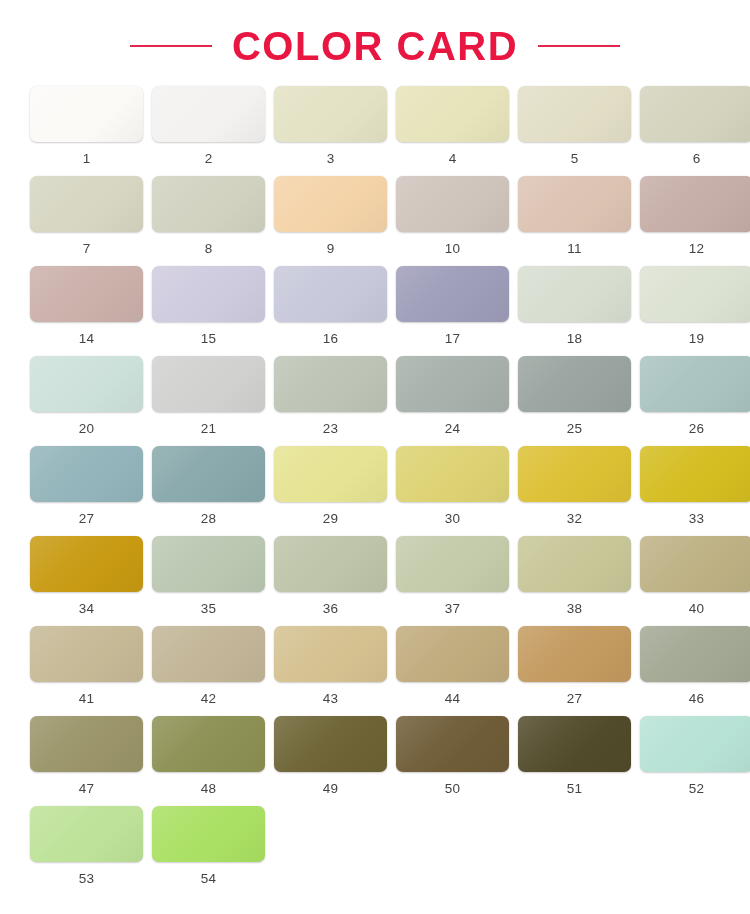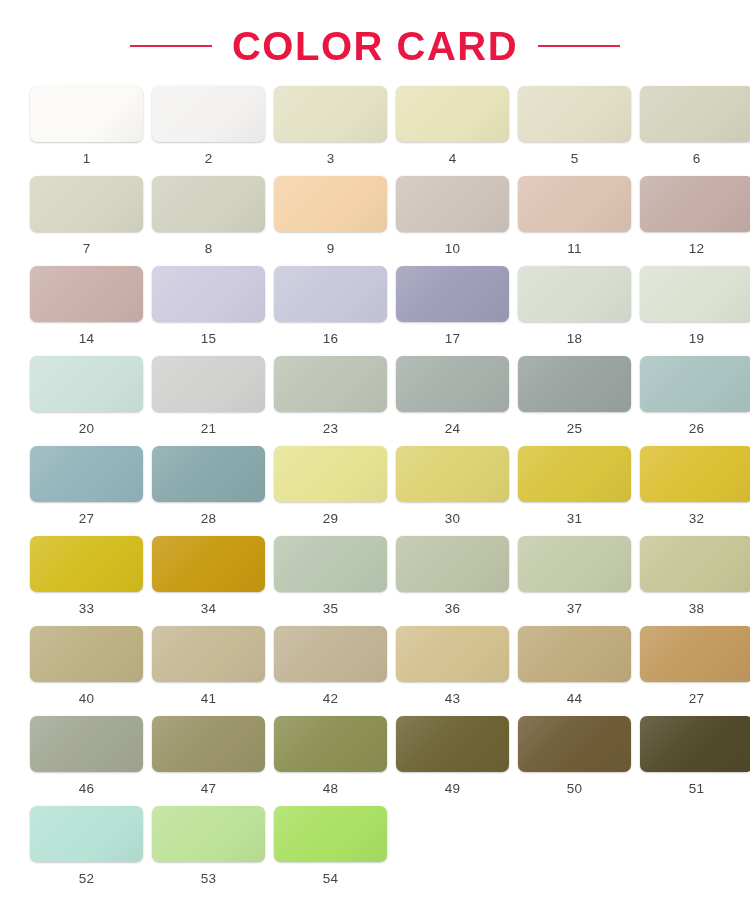--- a/index.html
+++ b/index.html
@@ -206,24 +206,20 @@
       </div>
       <div class="cell">
         <div class="swatch" style="background-color: rgb(230, 227, 146);"></div>
         <div class="swatch-label">29</div>
       </div>
       <div class="cell">
         <div class="swatch" style="background-color: rgb(221, 210, 114);"></div>
         <div class="swatch-label">30</div>
       </div>
       <div class="cell">
-        <div class="swatch" style="background-color: rgb(216, 196, 61);"></div>
-        <div class="swatch-label">31</div>
-      </div>
-      <div class="cell">
         <div class="swatch" style="background-color: rgb(220, 192, 51);"></div>
         <div class="swatch-label">32</div>
       </div>
       <div class="cell">
         <div class="swatch" style="background-color: rgb(212, 189, 32);"></div>
         <div class="swatch-label">33</div>
       </div>
       <div class="cell">
         <div class="swatch" style="background-color: rgb(199, 154, 17);"></div>
         <div class="swatch-label">34</div>

